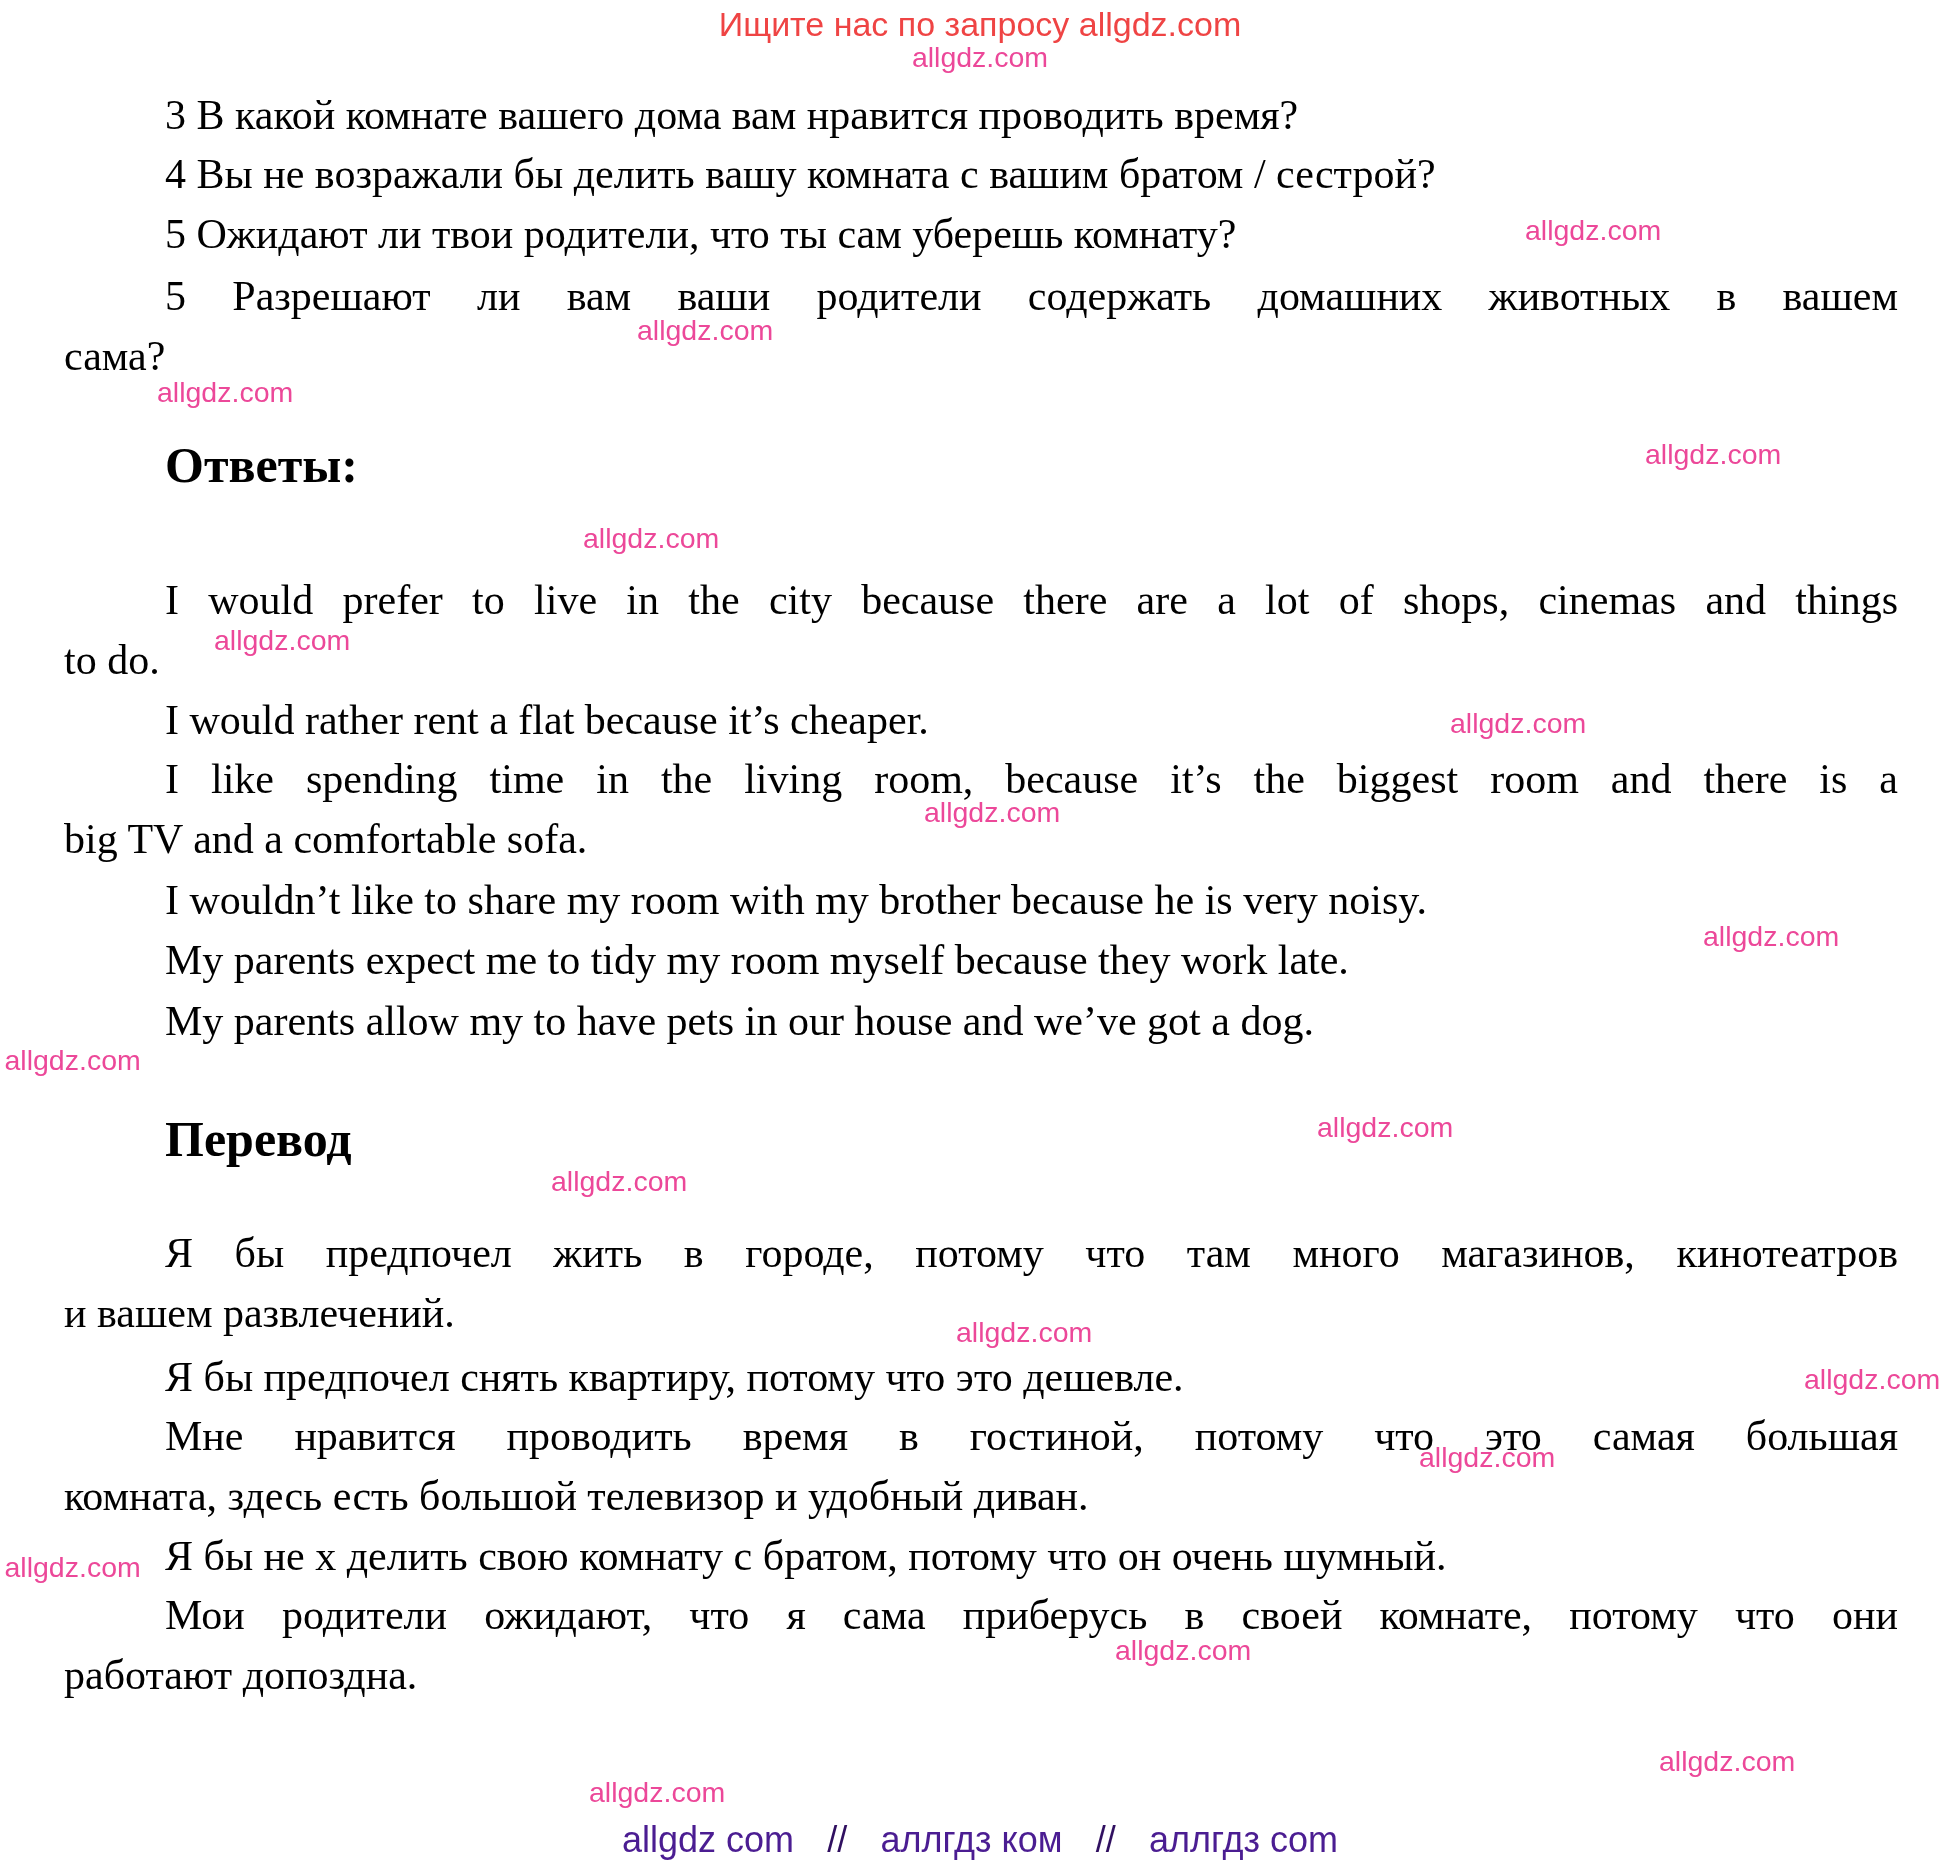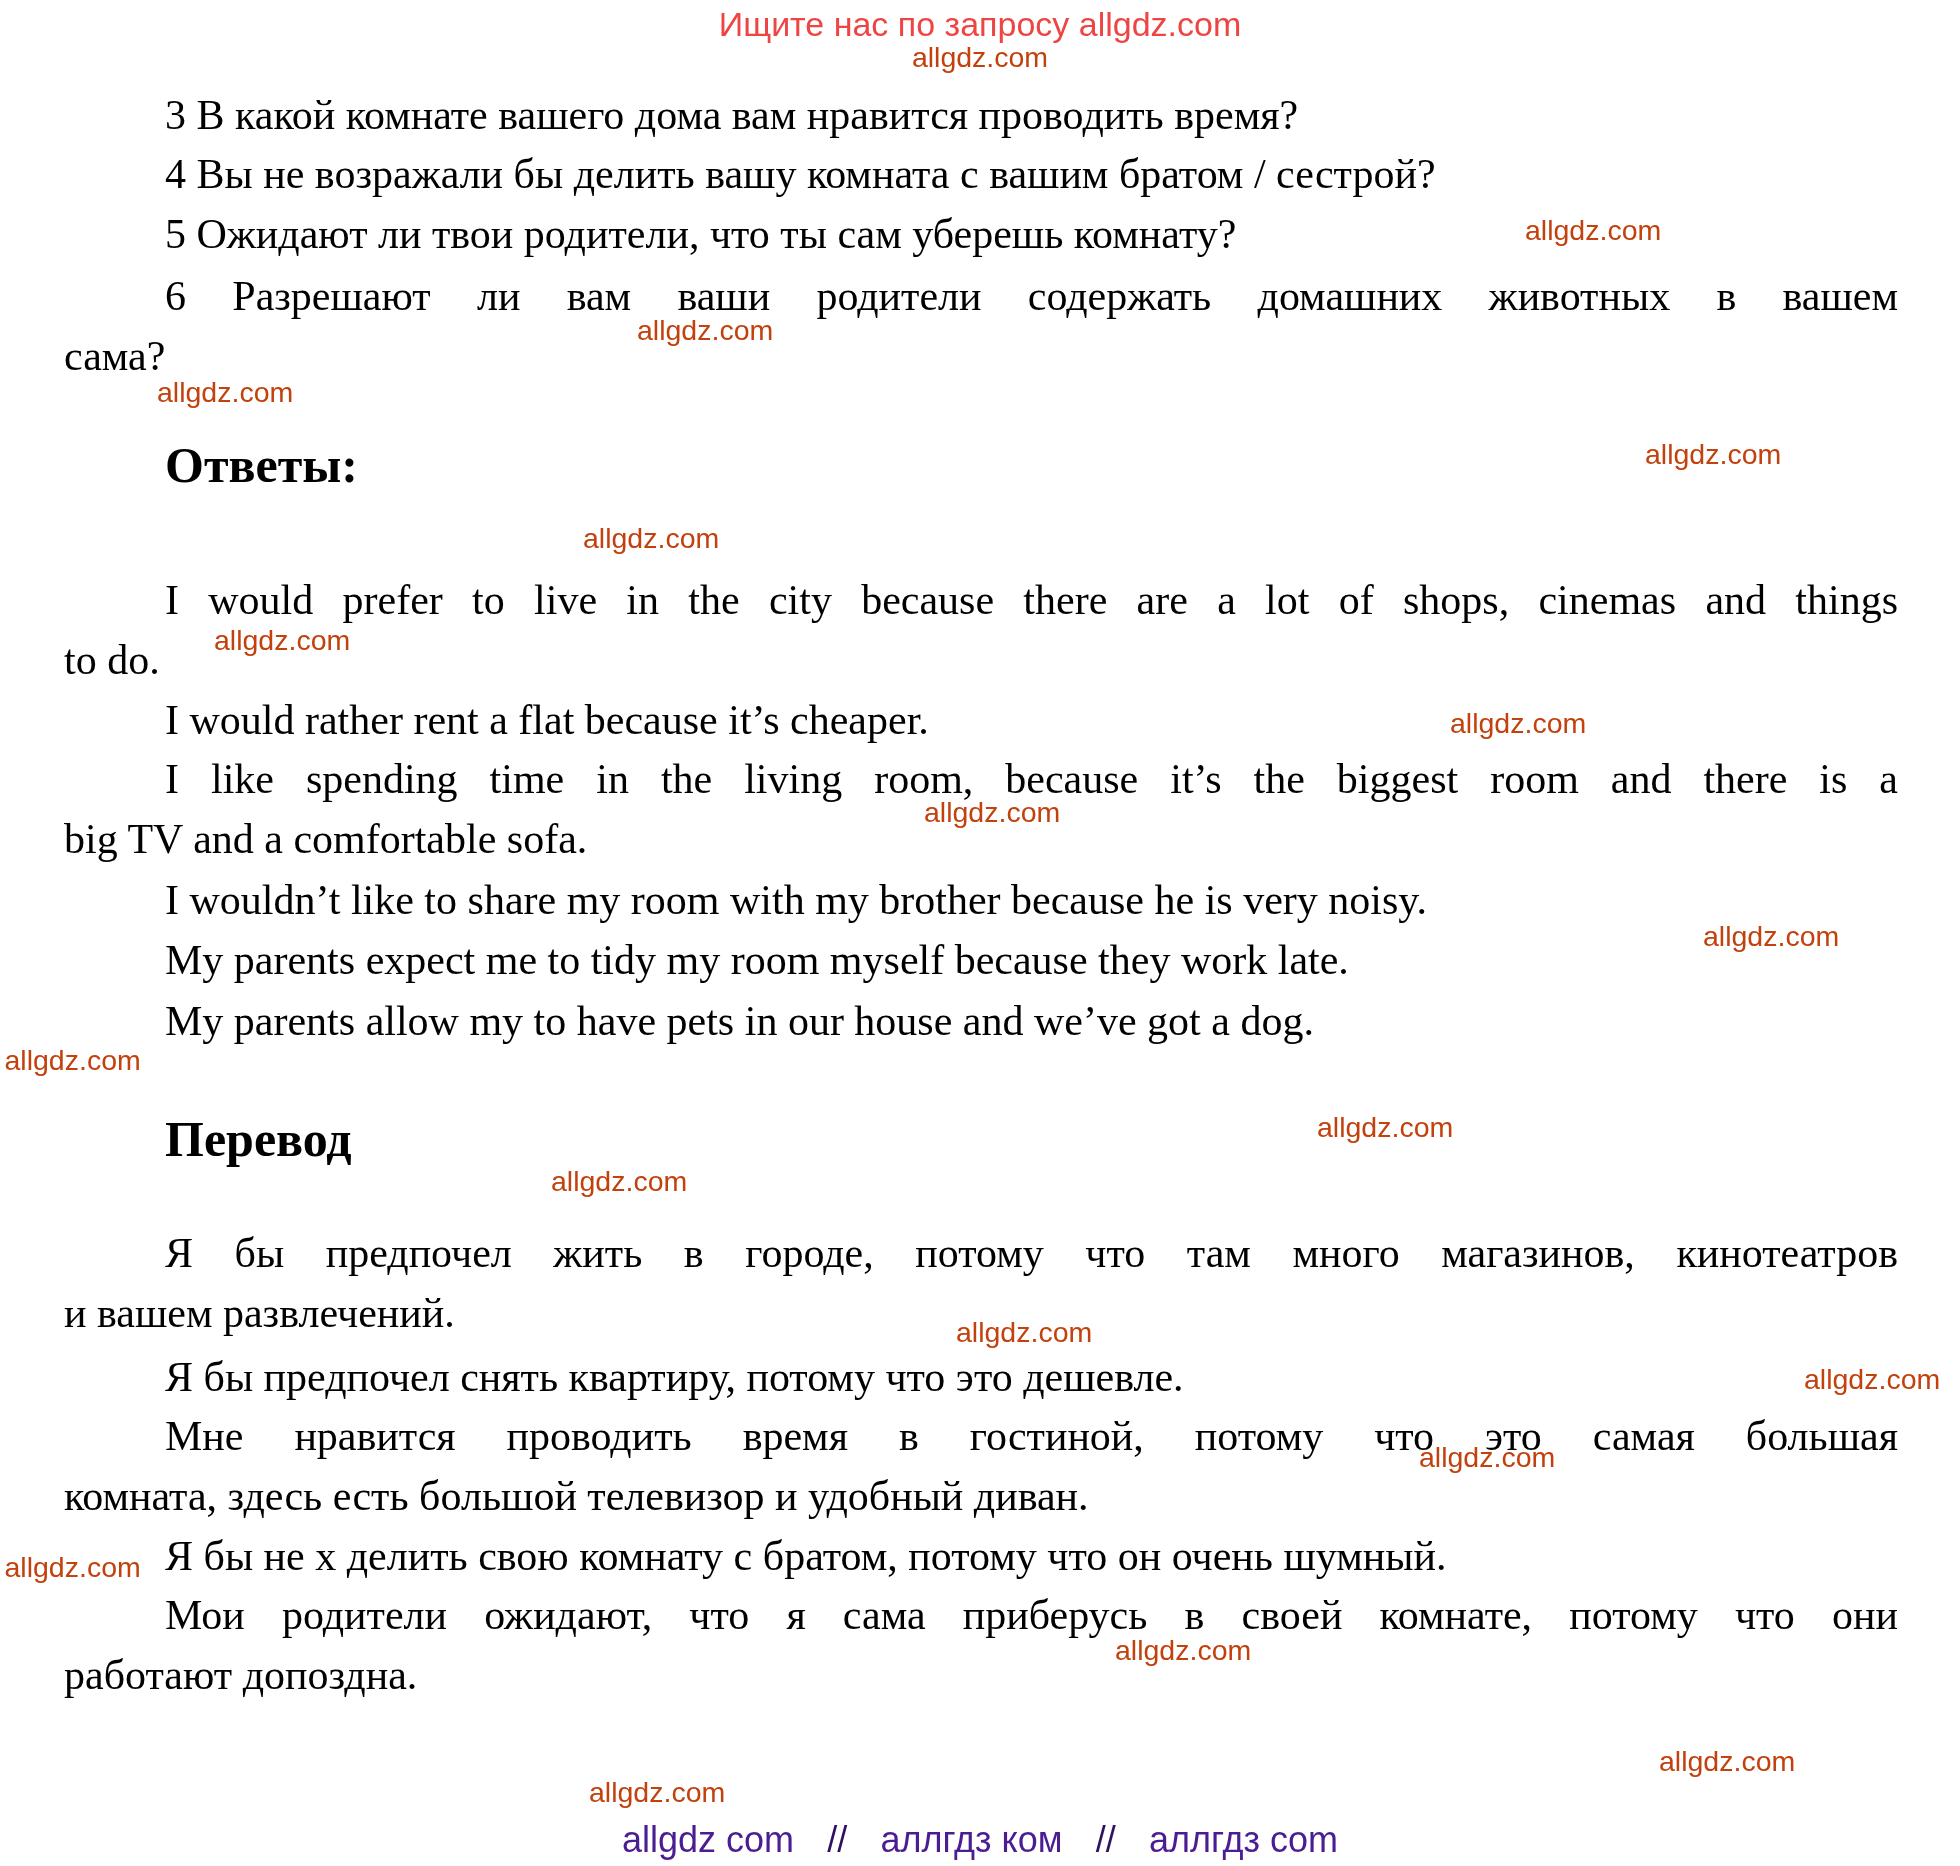--- a/index.html
+++ b/index.html
@@ -18,21 +18,21 @@
     text-align: center;
     font-family: "Liberation Sans", sans-serif;
     font-size: 34px;
     line-height: 39px;
   }
   .wm {
     position: absolute;
     font-family: "Liberation Sans", sans-serif;
     font-size: 28.5px;
     line-height: 32px;
-    color: #c2410c;
+    color: #ec4899;
     white-space: nowrap;
   }
   .wm-center { left: 0; width: 100%; text-align: center; }
   .para {
     position: absolute;
     left: 64px;
     width: 1834px;
     font-size: 42px;
   }
   .para .line { line-height: 60px; }
@@ -67,21 +67,21 @@
   <div class="para indent" style="top:85px;">
       <div class="line">3 В какой комнате вашего дома вам нравится проводить время?</div>
     </div>
   <div class="para indent" style="top:144px;">
       <div class="line">4 Вы не возражали бы делить вашу комната с вашим братом / сестрой?</div>
     </div>
   <div class="para indent" style="top:204px;">
       <div class="line">5 Ожидают ли твои родители, что ты сам уберешь комнату?</div>
     </div>
   <div class="para indent" style="top:266px;">
-      <div class="line just">6 Разрешают ли вам ваши родители содержать домашних животных в вашем</div>
+      <div class="line just">5 Разрешают ли вам ваши родители содержать домашних животных в вашем</div>
       <div class="line">сама?</div>
     </div>
 
   <span class="wm" style="left:1525px;top:214px;">allgdz.com</span>
   <span class="wm" style="left:637px;top:314px;">allgdz.com</span>
   <span class="wm" style="left:157px;top:376px;">allgdz.com</span>
 
   <h2 class="heading" style="top:435px;">Ответы:</h2>
   <span class="wm" style="left:1645px;top:438px;">allgdz.com</span>
   <span class="wm" style="left:583px;top:522px;">allgdz.com</span>

